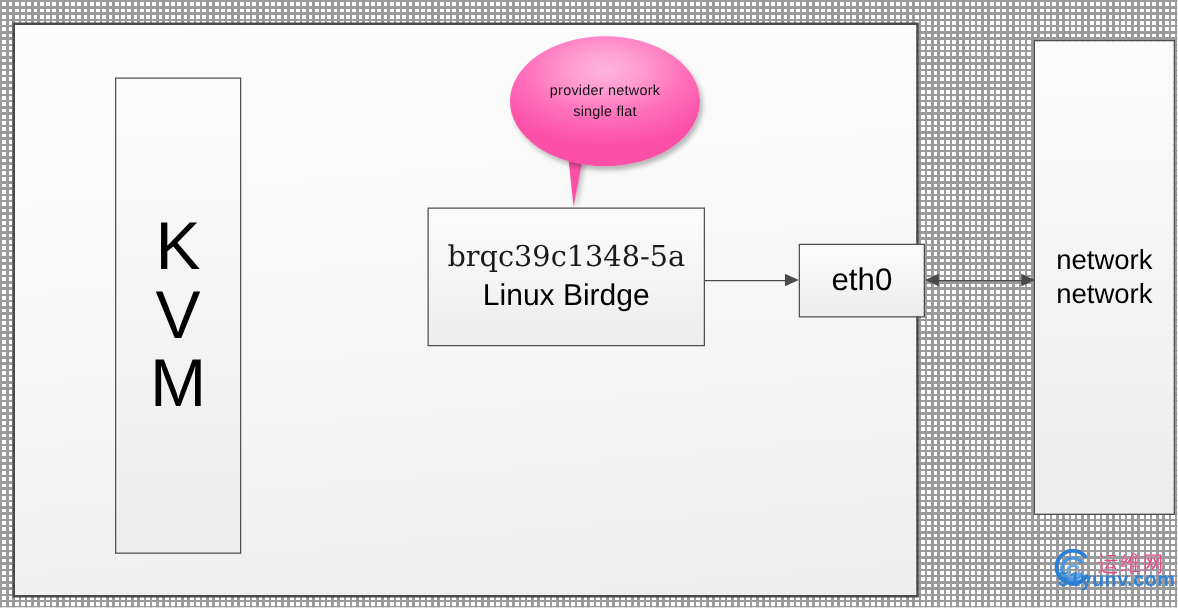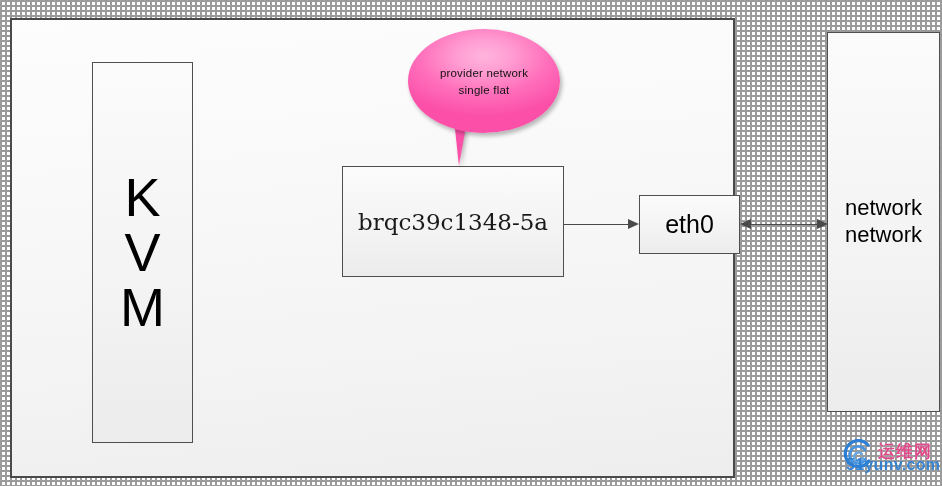--- a/index.html
+++ b/index.html
@@ -151,21 +151,21 @@
     filter:drop-shadow(2px 2px 2px rgba(0,0,0,0.25));
   }
 
   
   #watermark{
     position:absolute;left:838px;top:438px;width:104px;height:44px;
   }
   #wm-logo{position:absolute;left:0;top:1px;}
   #wm-cn{
     position:absolute;left:40px;top:2px;
-    font-size:17px;color:#e04a8a;font-weight:bold;
+    font-size:17px;color:#e04a8a;font-weight:normal;
     font-family:"DejaVu Sans",sans-serif;
     letter-spacing:1px;
     text-shadow:0 0 1px rgba(255,255,255,.6);
   }
   #wm-en{
     position:absolute;left:8px;top:18px;
     font-size:16px;color:#2c7fd4;font-weight:bold;
     font-family:"Liberation Sans",sans-serif;
     letter-spacing:.3px;
     opacity:.92;
@@ -254,20 +254,21 @@
 <div id="canvas-panel"></div>
 
 <div class="dbox" id="kvm-box">
   <span class="kvm-letter">K</span>
   <span class="kvm-letter">V</span>
   <span class="kvm-letter">M</span>
 </div>
 
 <div class="dbox" id="bridge-box">
   <span id="bridge-id">brqc39c1348-5a</span>
+  <span id="bridge-name">Linux  Birdge</span>
 </div>
 
 <div class="dbox" id="eth0-box">
   <span id="eth0-label">eth0</span>
 </div>
 
 <div class="dbox" id="switch-box">
   <span>network</span>
   <span>network</span>
 </div>

